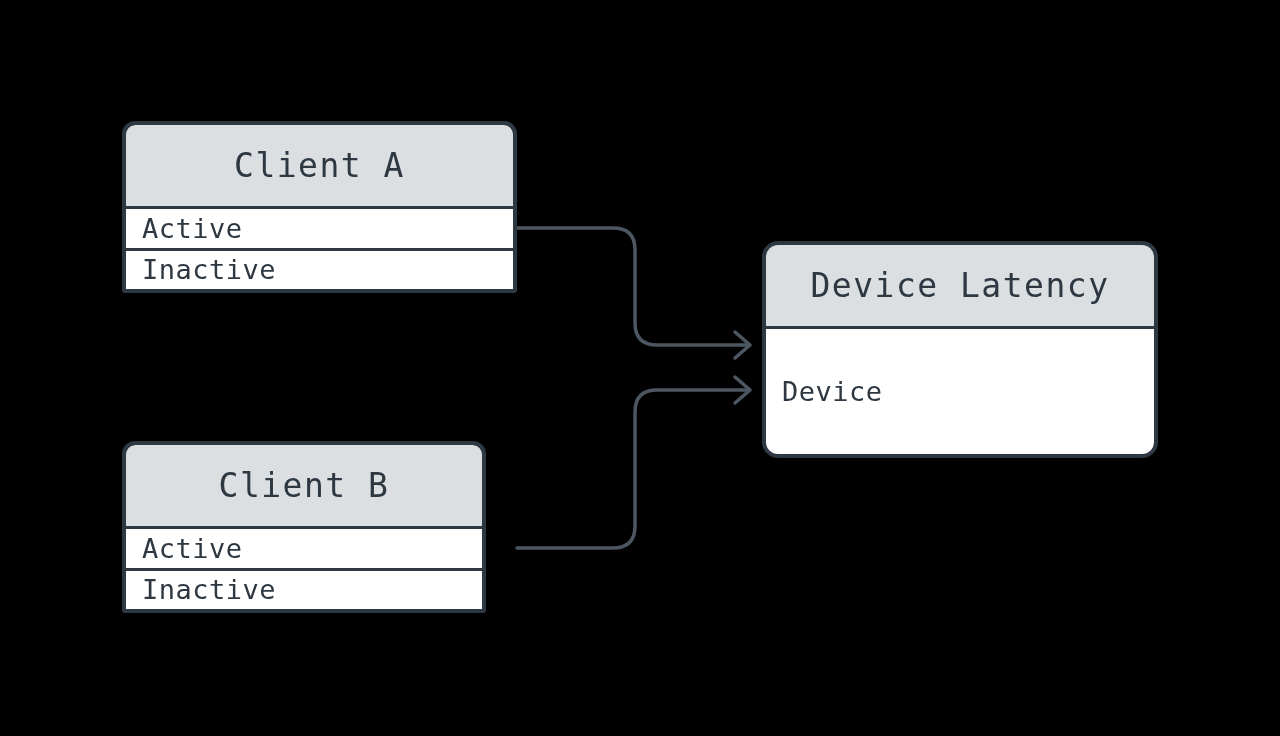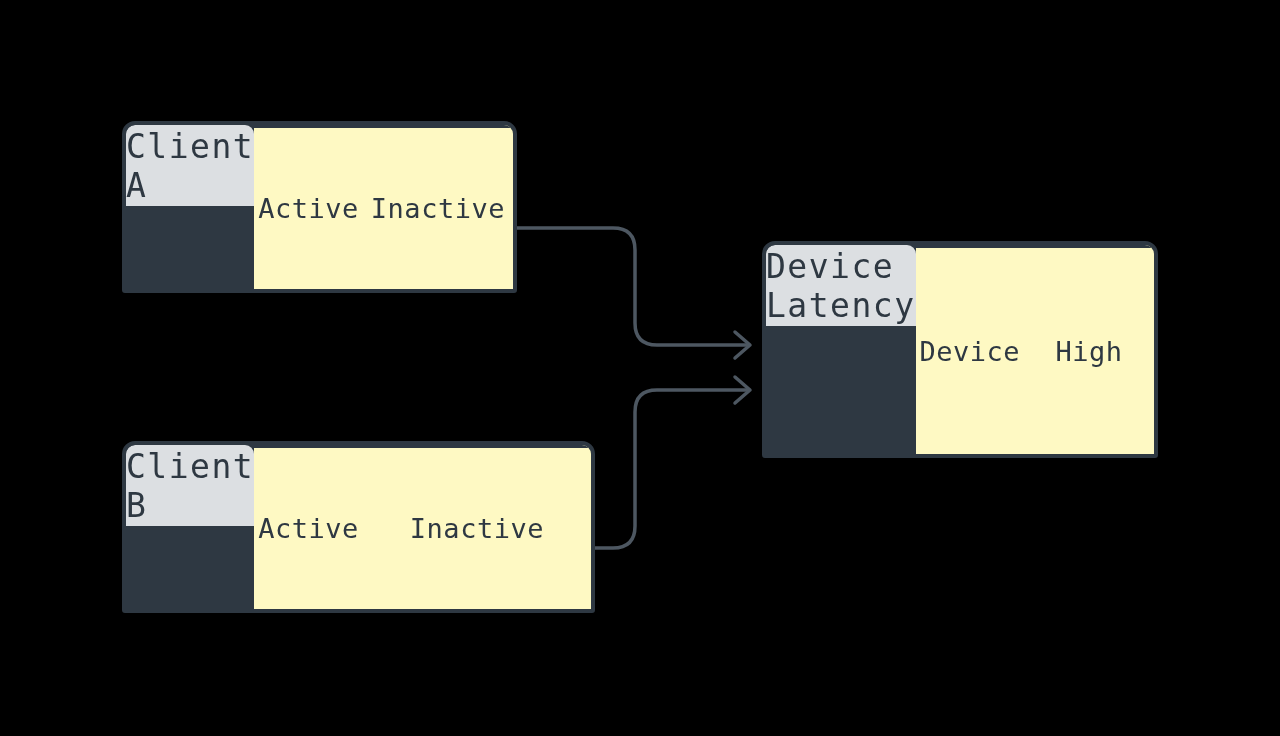--- a/index.html
+++ b/index.html
@@ -33,44 +33,45 @@
     stroke-linejoin: round;
   }
   .node {
     position: absolute;
     box-sizing: border-box;
     border: 4px solid #2e3842;
     border-radius: 13px 13px 3px 3px;
     background: #2e3842;
     overflow: hidden;
     display: flex;
+    flex-direction: column;
   }
   .node-client-a { left: 122px; top: 121px; width: 395px; height: 172px; }
-  .node-client-b { left: 122px; top: 441px; width: 473px; height: 172px; }
-  .node-device   { left: 762px; top: 241px; width: 396px; height: 217px; }
+  .node-client-b { left: 122px; top: 441px; width: 364px; height: 172px; }
+  .node-device   { left: 762px; top: 241px; width: 396px; height: 217px; border-radius: 16px; }
   .node-header {
     background: #dcdfe2;
     color: #2e3842;
     height: 81px;
     display: flex;
     align-items: center;
     justify-content: center;
     font-size: 33px;
     letter-spacing: 1.5px;
     border-radius: 9px 9px 0 0;
     flex: 0 0 81px;
   }
   .node-row {
-    background: #fef9c3;
+    background: #ffffff;
     color: #2e3842;
     border-top: 3px solid #2e3842;
     flex: 1 1 auto;
     display: flex;
     align-items: center;
-    padding-left: 4px;
+    padding-left: 16px;
     font-size: 27px;
     letter-spacing: 0.5px;
   }
   .node-header, .node-row { user-select: none; }
 </style>
 </head>
 <body>
 
 <div id="canvas">
 
@@ -93,16 +94,15 @@
 
   <div class="node node-client-b">
     <div class="node-header">Client B</div>
     <div class="node-row">Active</div>
     <div class="node-row">Inactive</div>
   </div>
 
   <div class="node node-device">
     <div class="node-header">Device Latency</div>
     <div class="node-row">Device</div>
-    <div class="node-row">High</div>
   </div>
 
 </div>
 
 </body></html>

